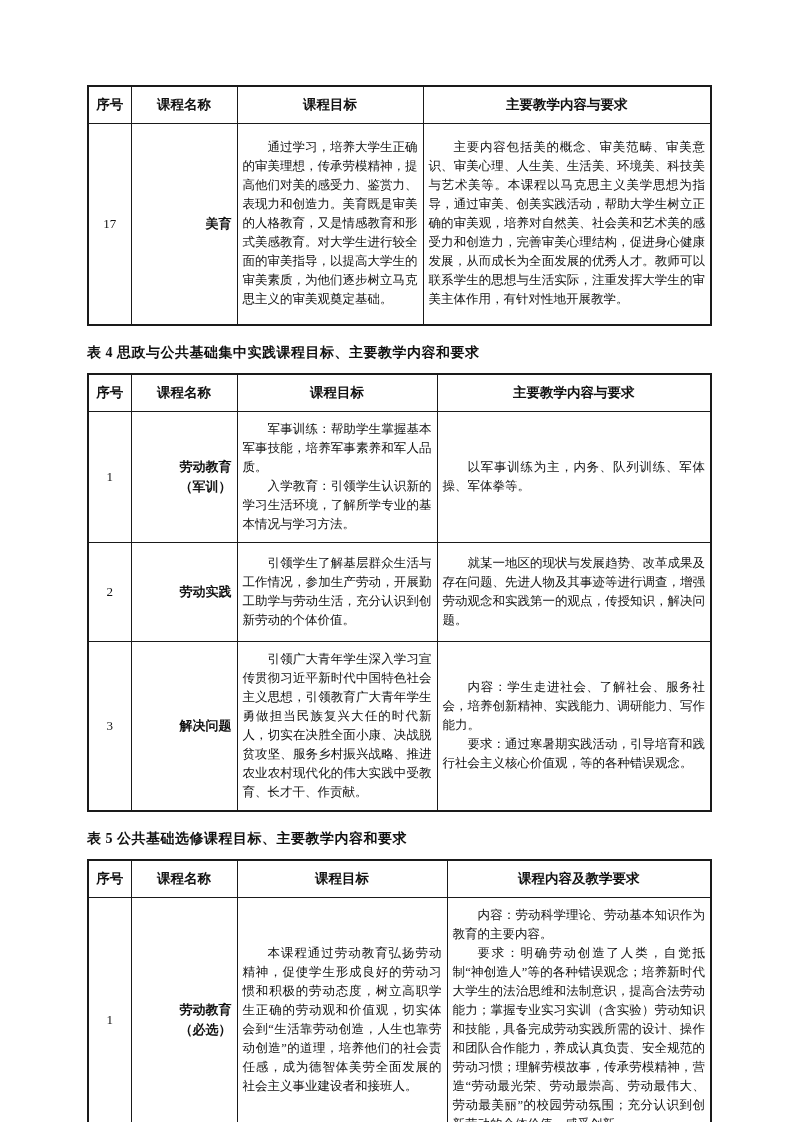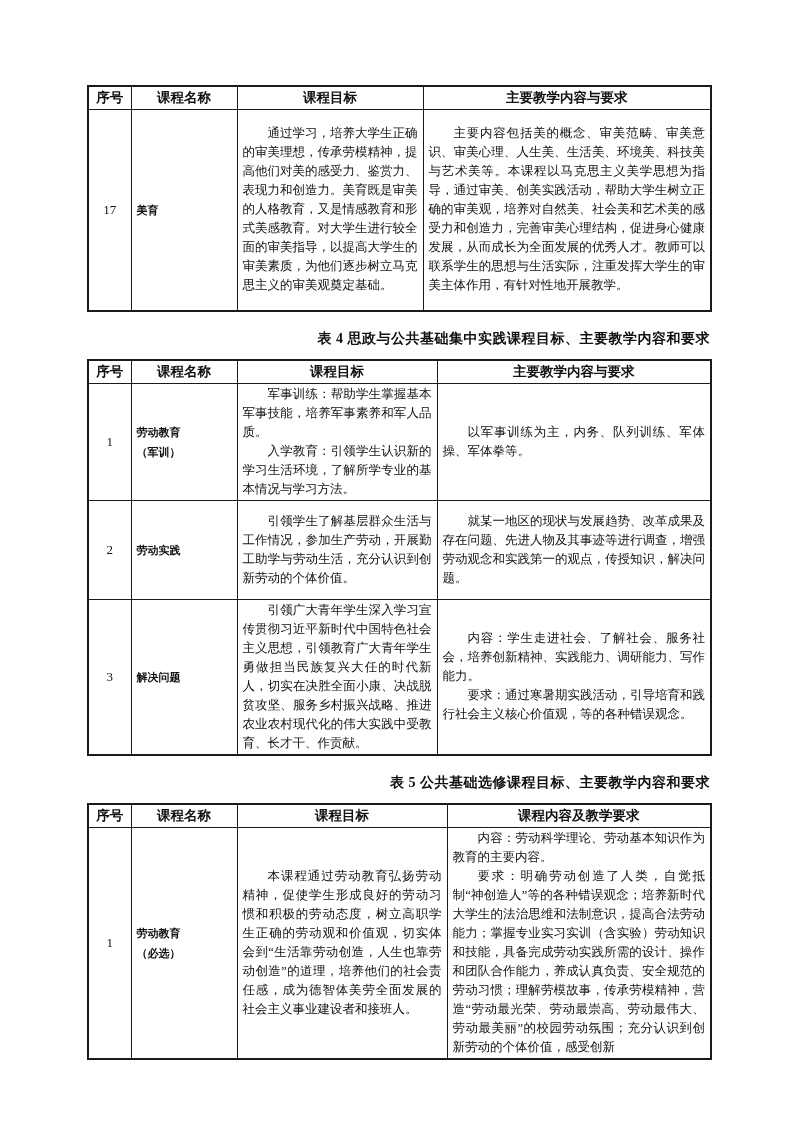--- a/index.html
+++ b/index.html
@@ -15,52 +15,52 @@
     position:absolute; left:87px; top:85px; width:623px;
   }
   table.doc {
     border-collapse:collapse;
     table-layout:fixed;
     width:623px;
     border:2px solid #1a1a1a;
   }
   table.doc td, table.doc th {
     border:1px solid #1a1a1a;
-    padding:1px 5px;
+    padding:8px 5px;
     vertical-align:middle;
     overflow:hidden;
   }
   th.hdr {
     font-size:13.5px;
     font-weight:bold;
     text-align:center;
     height:20px;
     padding:1px 2px;
   }
   td.num {
     text-align:center;
     font-size:13px;
     font-weight:normal;
   }
   td.cname {
-    text-align:left;
+    text-align:right;
     font-weight:bold;
-    font-size:11px;
+    font-size:13px;
     line-height:20px;
     padding:1px 2px;
   }
   td.body {
     font-size:12.5px;
     line-height:19px;
     text-align:justify;
     text-justify:inter-character;
   }
   td.body p { margin:0; text-indent:2em; }
   .tbl-title {
-    text-align:right;
+    text-align:left;
     font-weight:bold;
     font-size:14px;
     margin:18px 0 11px 0;
     letter-spacing:0.5px;
   }
   
   .tA-row  { height:201px; }
   .t4-row1 { height:108px; }
   .t4-row2 { height:99px;  }
   .t4-row3 { height:152px; }

